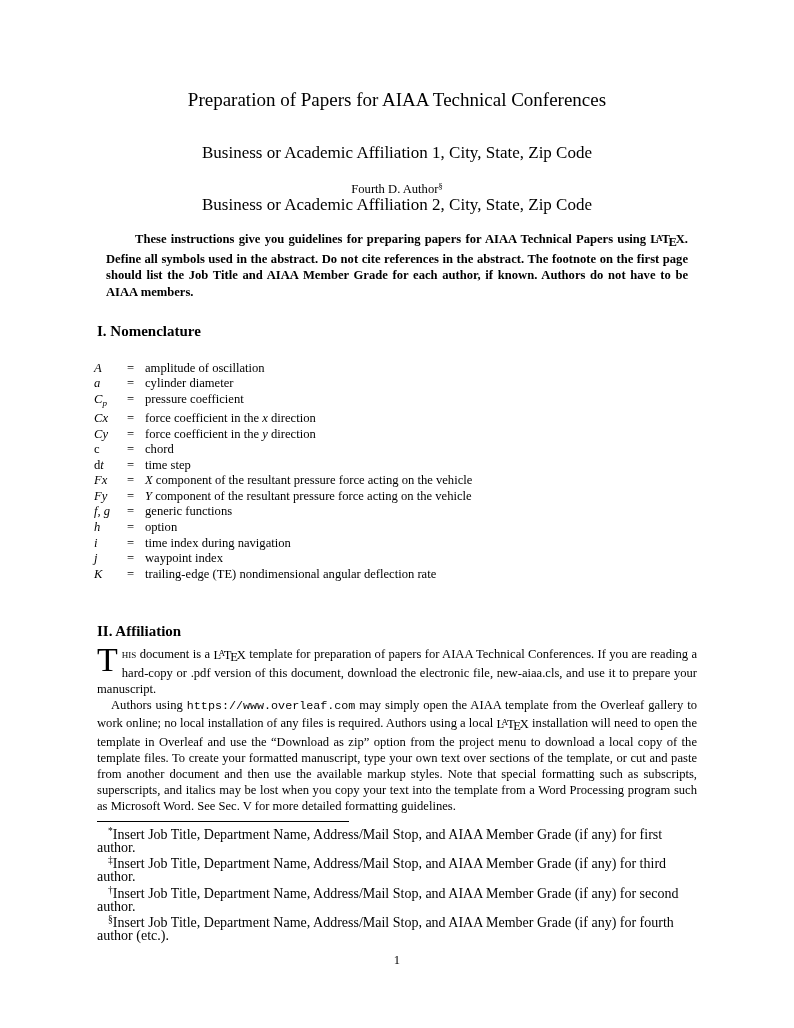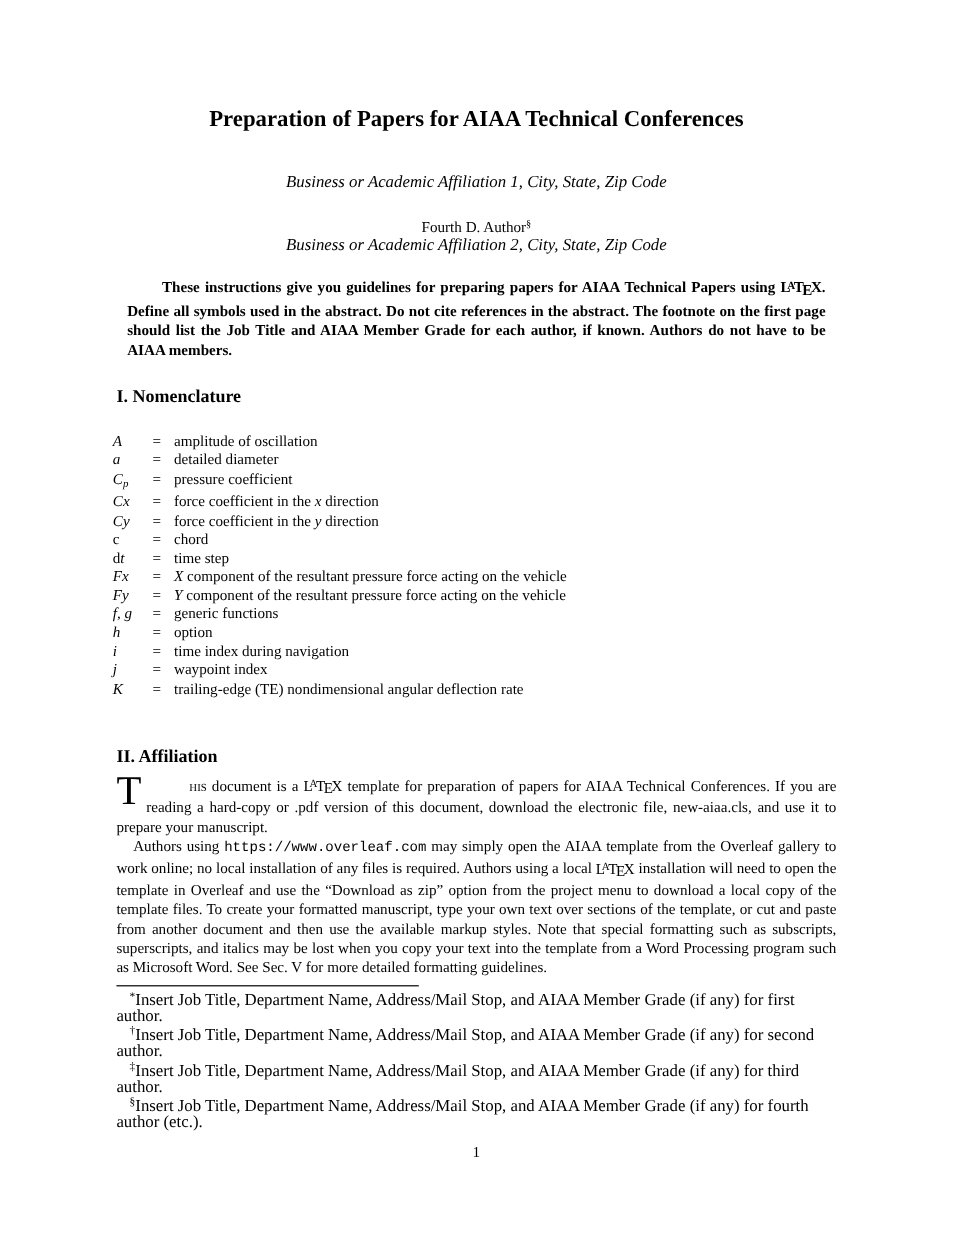--- a/index.html
+++ b/index.html
@@ -12,28 +12,28 @@
     color: #000000;
     font-family: "Liberation Serif", "DejaVu Serif", serif;
     overflow: hidden;
   }
   .content { padding: 88px 97px 0 97px; }
 
   .title {
     text-align: center;
     font-size: 19px;
     line-height: 24px;
-    font-weight: bold;
+    font-weight: normal;
     margin-bottom: 33px;
   }
 
   .authors { text-align: center; }
   .author-group { margin-bottom: 17px; }
   .author-names { font-size: 12.6px; line-height: 16px; }
-  .author-affiliation { font-style: italic; font-size: 14px; line-height: 16px; }
+  .author-affiliation { font-size: 17px; line-height: 16px; }
 
   .abstract {
     font-weight: bold;
     text-align: justify;
     font-size: 12.6px;
     line-height: 16.6px;
     margin: 14px 9px 0 9px;
     text-indent: 29px;
   }
 
@@ -65,21 +65,21 @@
   .dropcap {
     float: left;
     font-size: 34px;
     line-height: 27px;
     padding: 1px 4px 0 0;
   }
 
   .seg-i { font-style: italic; }
   .seg-sub { font-style: italic; font-size: 0.72em; vertical-align: -0.28em; }
   .seg-sup { font-size: 0.68em; vertical-align: 0.5em; }
-  .seg-sc { font-variant: small-caps; margin-left: 36px; }
+  .seg-sc { font-variant: small-caps; }
   .seg-mono { font-family: "Liberation Mono", "DejaVu Sans Mono", monospace; font-size: 0.93em; }
 
   .latex { white-space: nowrap; }
   .lx-a { font-size: 0.72em; vertical-align: 0.24em; margin: 0 -0.13em 0 -0.3em; }
   .lx-e { vertical-align: -0.22em; margin: 0 -0.1em 0 -0.1em; }
 
   .footnote-rule {
     width: 252px;
     border-top: 1.4px solid #000;
     margin-top: 7px;
@@ -128,21 +128,21 @@
     <div class="nomenclature">
 
     <div class="nom-row">
         <span class="nom-sym"><span class="seg-i">A</span></span>
         <span class="nom-eq">=</span>
         <span class="nom-desc"><span>amplitude of oscillation</span></span>
       </div>
         <div class="nom-row">
         <span class="nom-sym"><span class="seg-i">a</span></span>
         <span class="nom-eq">=</span>
-        <span class="nom-desc"><span>detailed diameter</span></span>
+        <span class="nom-desc"><span>cylinder diameter</span></span>
       </div>
         <div class="nom-row">
         <span class="nom-sym"><span class="seg-i">C</span><span class="seg-sub">p</span></span>
         <span class="nom-eq">=</span>
         <span class="nom-desc"><span>pressure coefficient</span></span>
       </div>
         <div class="nom-row">
         <span class="nom-sym"><span class="seg-i">Cx</span></span>
         <span class="nom-eq">=</span>
         <span class="nom-desc"><span>force coefficient in the </span><span class="seg-i">x</span><span> direction</span></span>
@@ -203,21 +203,21 @@
 
     <p class="body-par"><span class="dropcap">T</span><span><span class="seg-sc">his</span><span> document is a </span><span class="latex">L<span class="lx-a">A</span>T<span class="lx-e">E</span>X</span><span> template for preparation of papers for AIAA Technical Conferences. If you are reading a hard-copy or .pdf version of this document, download the electronic file, new-aiaa.cls, and use it to prepare your manuscript.</span></span></p>
 
     <p class="body-par indent"><span>Authors using </span><span class="seg-mono">https://www.overleaf.com</span><span> may simply open the AIAA template from the Overleaf gallery to work online; no local installation of any files is required. Authors using a local </span><span class="latex">L<span class="lx-a">A</span>T<span class="lx-e">E</span>X</span><span> installation will need to open the template in Overleaf and use the “Download as zip” option from the project menu to download a local copy of the template files. To create your formatted manuscript, type your own text over sections of the template, or cut and paste from another document and then use the available markup styles. Note that special formatting such as subscripts, superscripts, and italics may be lost when you copy your text into the template from a Word Processing program such as Microsoft Word. See Sec. V for more detailed formatting guidelines.</span></p>
 
     <div class="footnote-rule"></div>
 
     <div class="footnotes">
 
     <div class="footnote"><span class="seg-sup">*</span><span>Insert Job Title, Department Name, Address/Mail Stop, and AIAA Member Grade (if any) for first author.</span></div>
+        <div class="footnote"><span class="seg-sup">‡</span><span>Insert Job Title, Department Name, Address/Mail Stop, and AIAA Member Grade (if any) for third author.</span></div>
         <div class="footnote"><span class="seg-sup">†</span><span>Insert Job Title, Department Name, Address/Mail Stop, and AIAA Member Grade (if any) for second author.</span></div>
-        <div class="footnote"><span class="seg-sup">‡</span><span>Insert Job Title, Department Name, Address/Mail Stop, and AIAA Member Grade (if any) for third author.</span></div>
         <div class="footnote"><span class="seg-sup">§</span><span>Insert Job Title, Department Name, Address/Mail Stop, and AIAA Member Grade (if any) for fourth author (etc.).</span></div>
       </div>
 
   </div>
 
   <div class="page-number">1</div>
 </div>
 
 </body></html>

